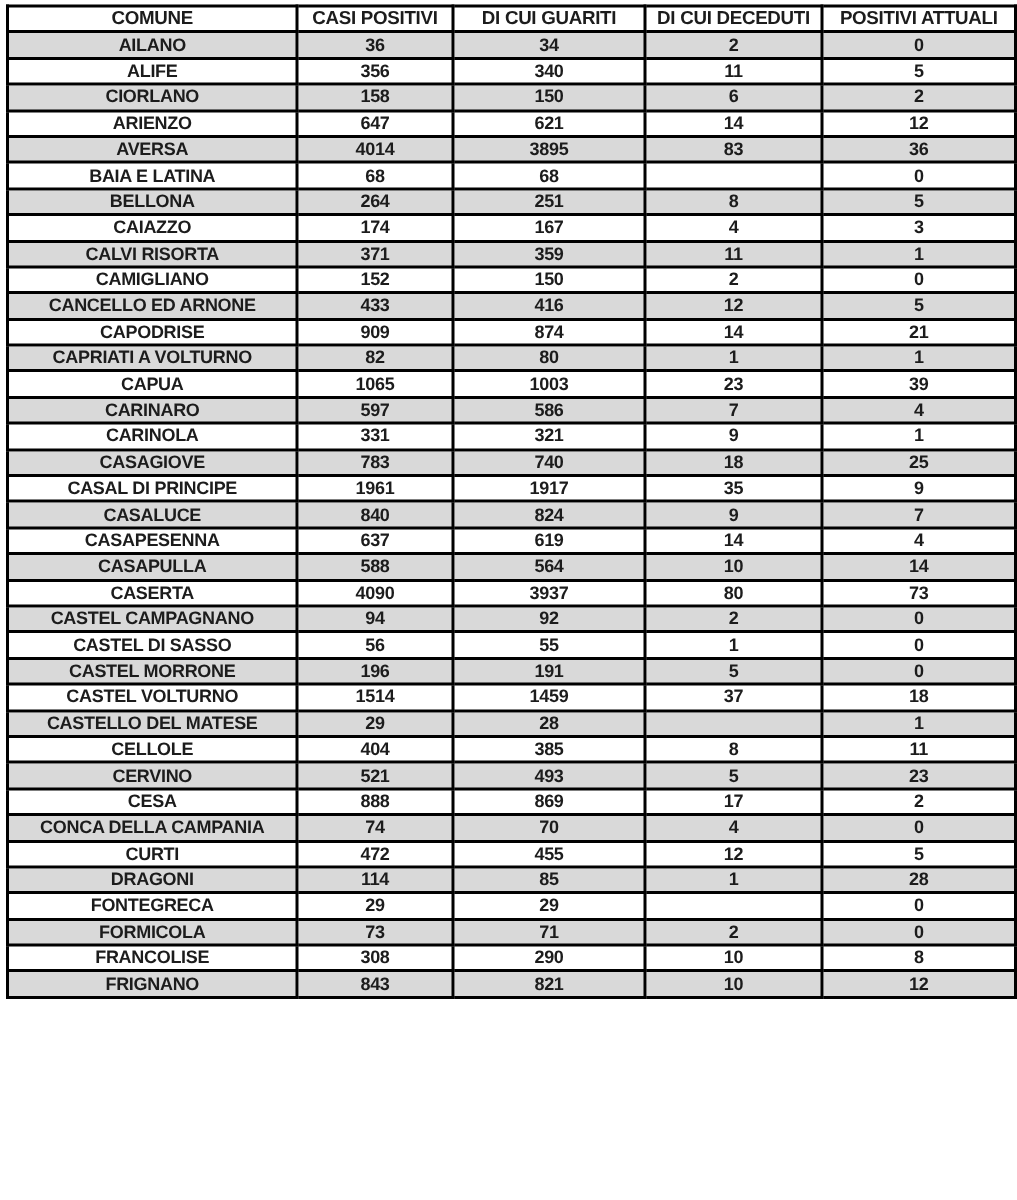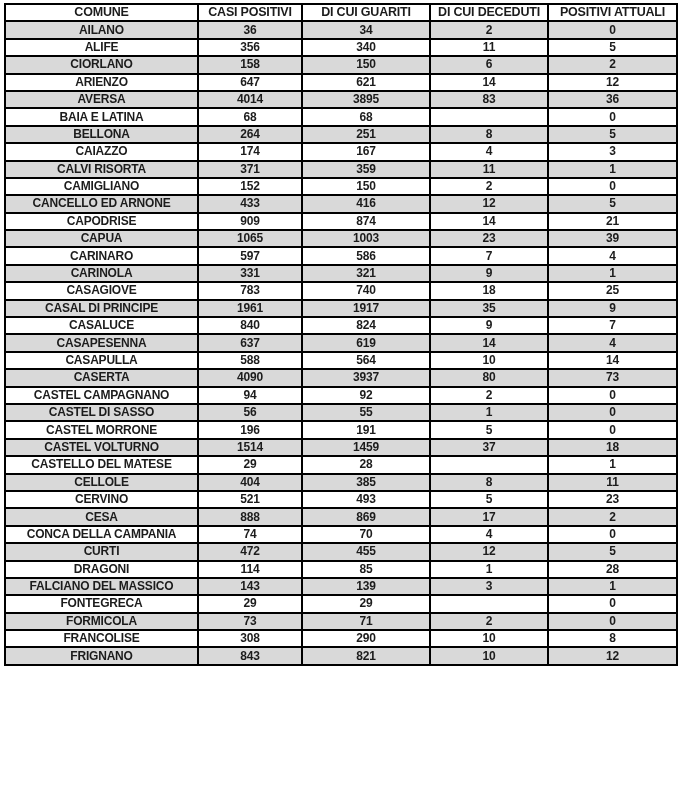--- a/index.html
+++ b/index.html
@@ -151,20 +151,27 @@
           <td>5</td>
         </tr>
         <tr>
           <td>CAPODRISE</td>
           <td>909</td>
           <td>874</td>
           <td>14</td>
           <td>21</td>
         </tr>
         <tr>
+          <td>CAPRIATI A VOLTURNO</td>
+          <td>82</td>
+          <td>80</td>
+          <td>1</td>
+          <td>1</td>
+        </tr>
+        <tr>
           <td>CAPUA</td>
           <td>1065</td>
           <td>1003</td>
           <td>23</td>
           <td>39</td>
         </tr>
         <tr>
           <td>CARINARO</td>
           <td>597</td>
           <td>586</td>
@@ -291,27 +298,20 @@
           <td>5</td>
         </tr>
         <tr>
           <td>DRAGONI</td>
           <td>114</td>
           <td>85</td>
           <td>1</td>
           <td>28</td>
         </tr>
         <tr>
-          <td>FALCIANO DEL MASSICO</td>
-          <td>143</td>
-          <td>139</td>
-          <td>3</td>
-          <td>1</td>
-        </tr>
-        <tr>
           <td>FONTEGRECA</td>
           <td>29</td>
           <td>29</td>
           <td></td>
           <td>0</td>
         </tr>
         <tr>
           <td>FORMICOLA</td>
           <td>73</td>
           <td>71</td>

